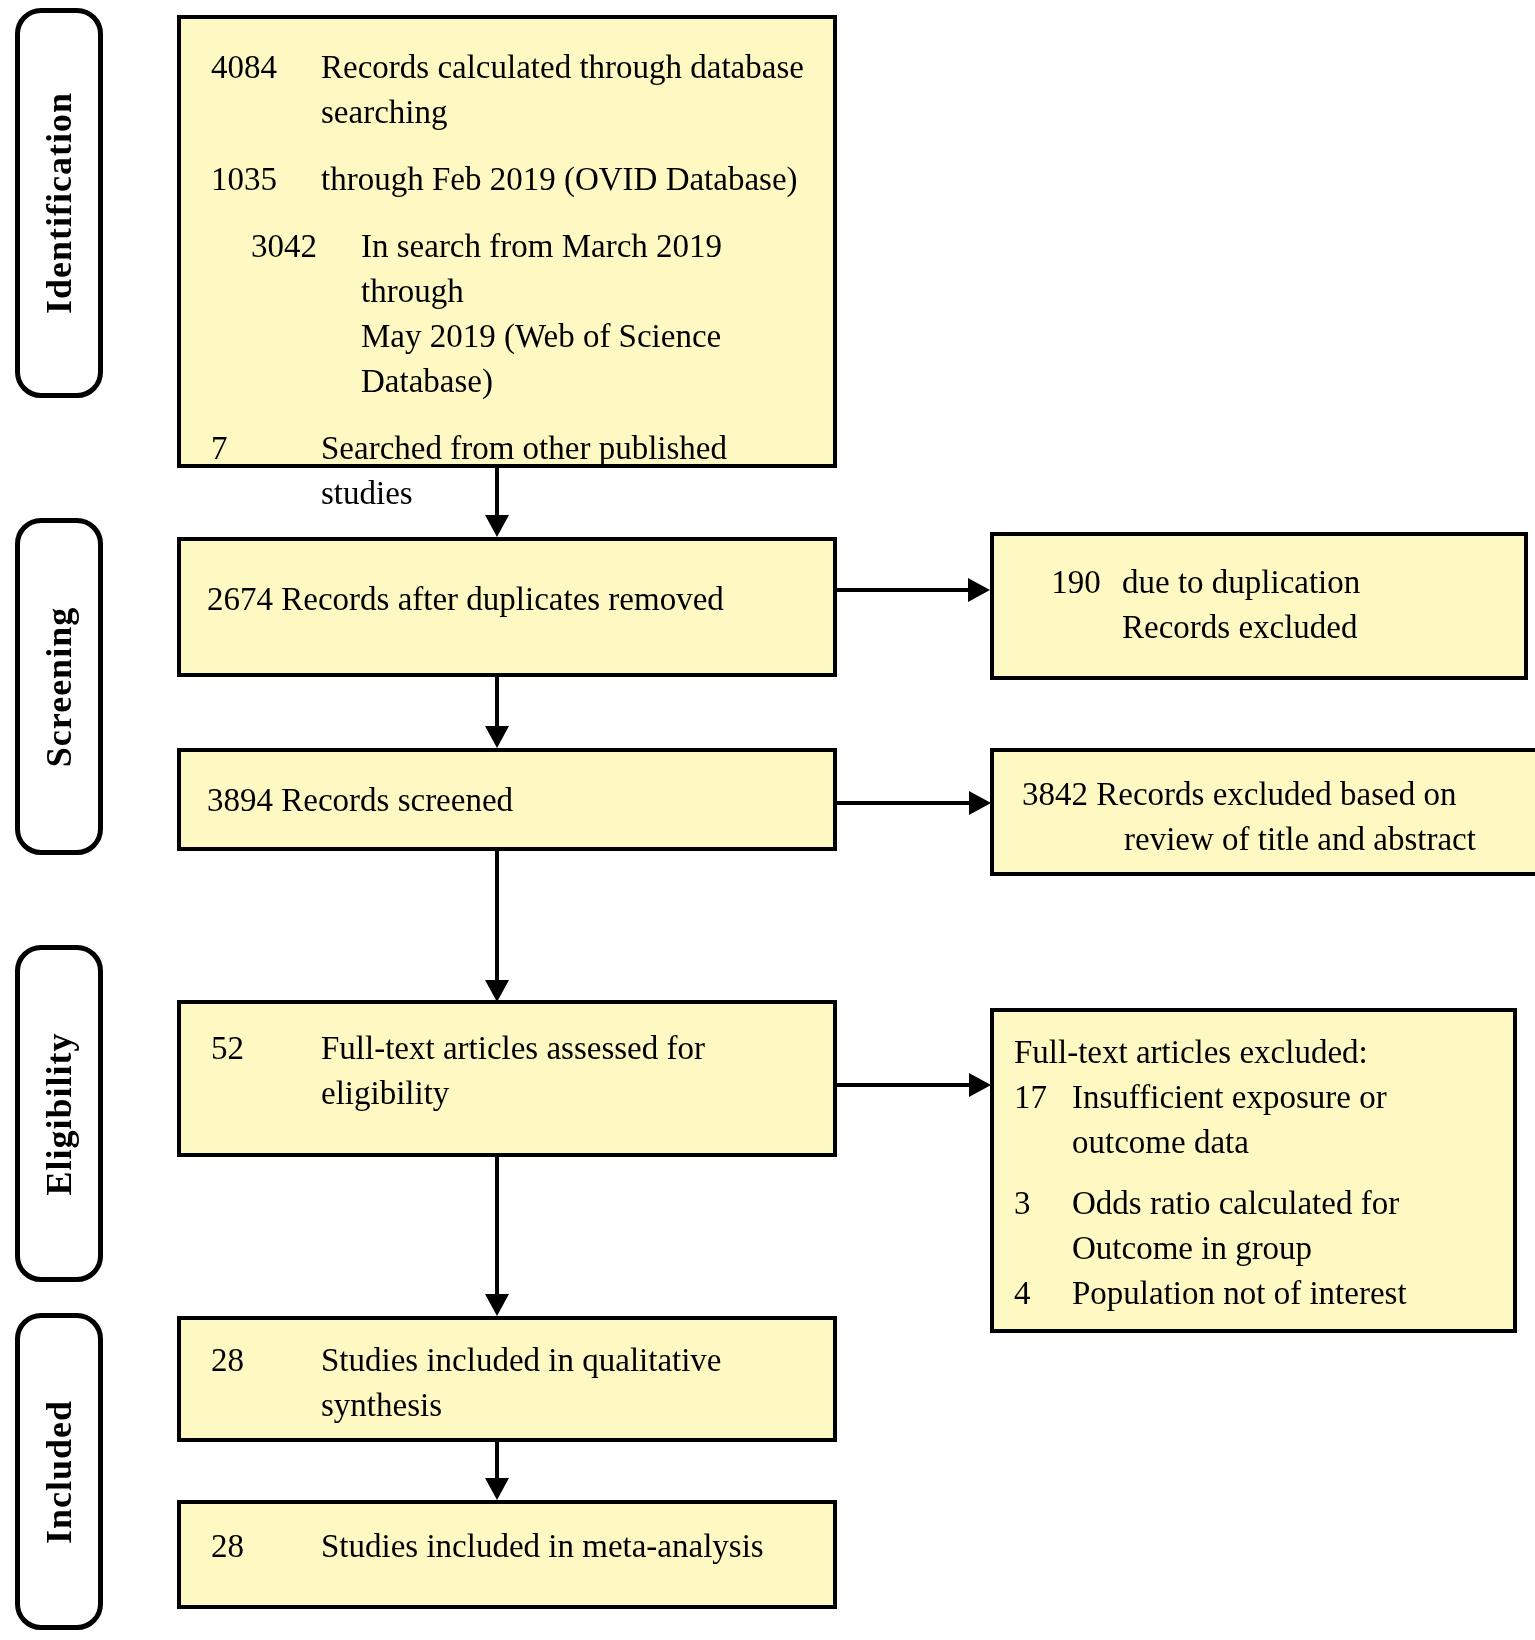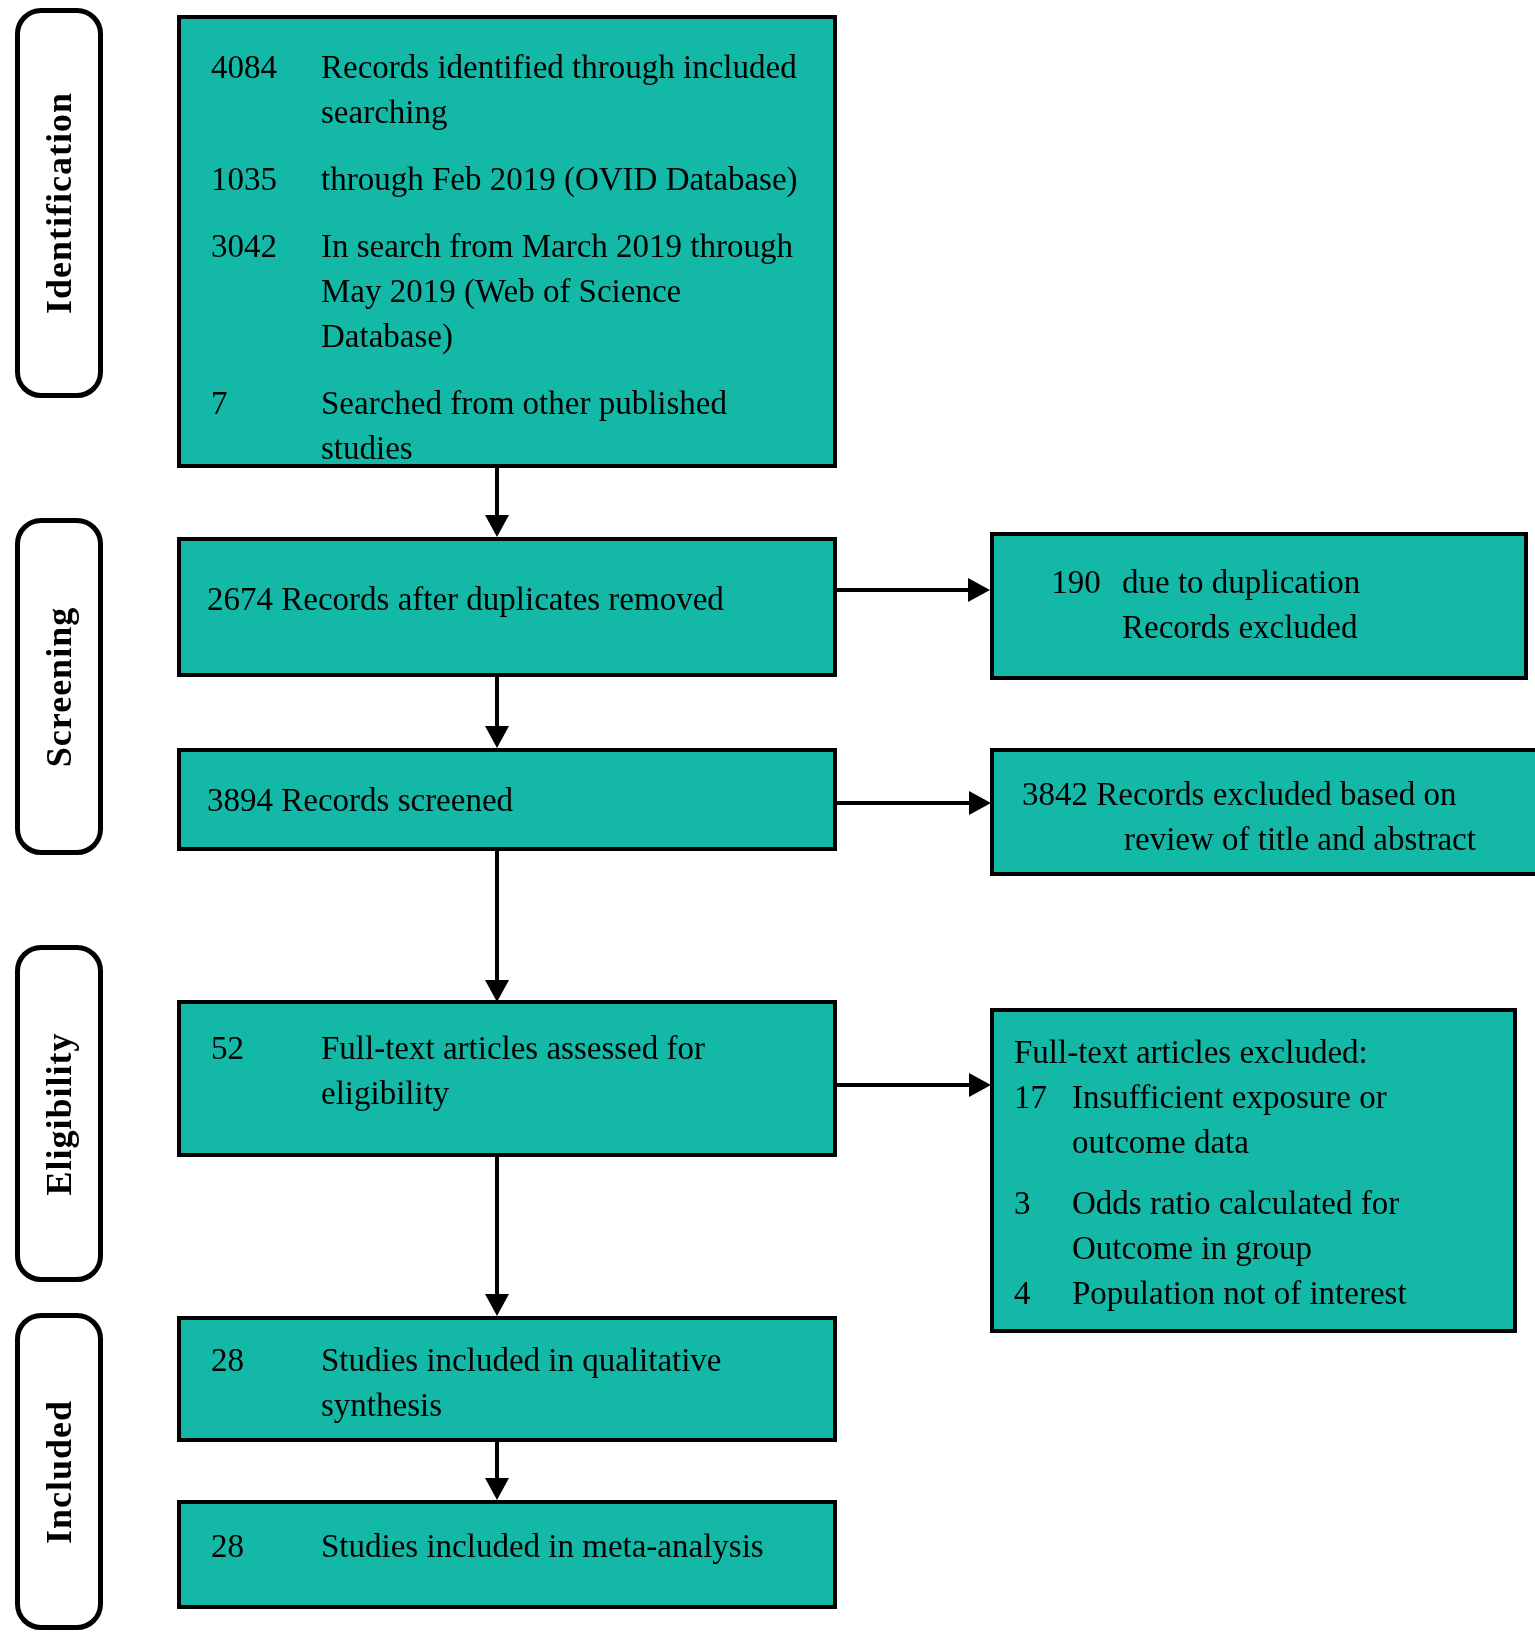--- a/index.html
+++ b/index.html
@@ -7,21 +7,21 @@
     position:relative;
     width:1535px; height:1640px;
     background:#ffffff;
     font-family:"Liberation Serif", "DejaVu Serif", serif;
     color:#000000;
     overflow:hidden;
   }
   .box {
     position:absolute;
     border:4px solid #000;
-    background:#14b8a6;
+    background:#fef9c3;
     box-sizing:border-box;
     font-size:33px;
     line-height:45px;
   }
   .rlabel {
     position:absolute;
     border:5px solid #000;
     border-radius:26px;
     background:#fff;
     box-sizing:border-box;
@@ -70,32 +70,32 @@
     <span>Eligibility</span>
   </div>
   <div class="rlabel" style="left:15px; top:1313px; width:88px; height:317px;">
     <span>Included</span>
   </div>
 
   <div class="box" style="left:177px; top:15px; width:660px; height:453px; padding:26px 16px 0 30px;">
     <div class="itemrow">
       <div class="num" style="width:110px;">4084</div>
       <div class="desc">
-        <div>Records identified through included</div>
+        <div>Records calculated through database</div>
         <div>searching</div>
       </div>
     </div>
     <div class="itemrow">
       <div class="num" style="width:110px;">1035</div>
       <div class="desc">
         <div>through Feb 2019 (OVID Database)</div>
       </div>
     </div>
     <div class="itemrow">
-      <div class="num" style="width:110px;">3042</div>
+      <div class="num" style="width:110px;margin-left:40px;">3042</div>
       <div class="desc">
         <div>In search from March 2019 through</div>
         <div>May 2019 (Web of Science</div>
         <div>Database)</div>
       </div>
     </div>
     <div class="itemrow">
       <div class="num" style="width:110px;">7</div>
       <div class="desc">
         <div>Searched from other published</div>

